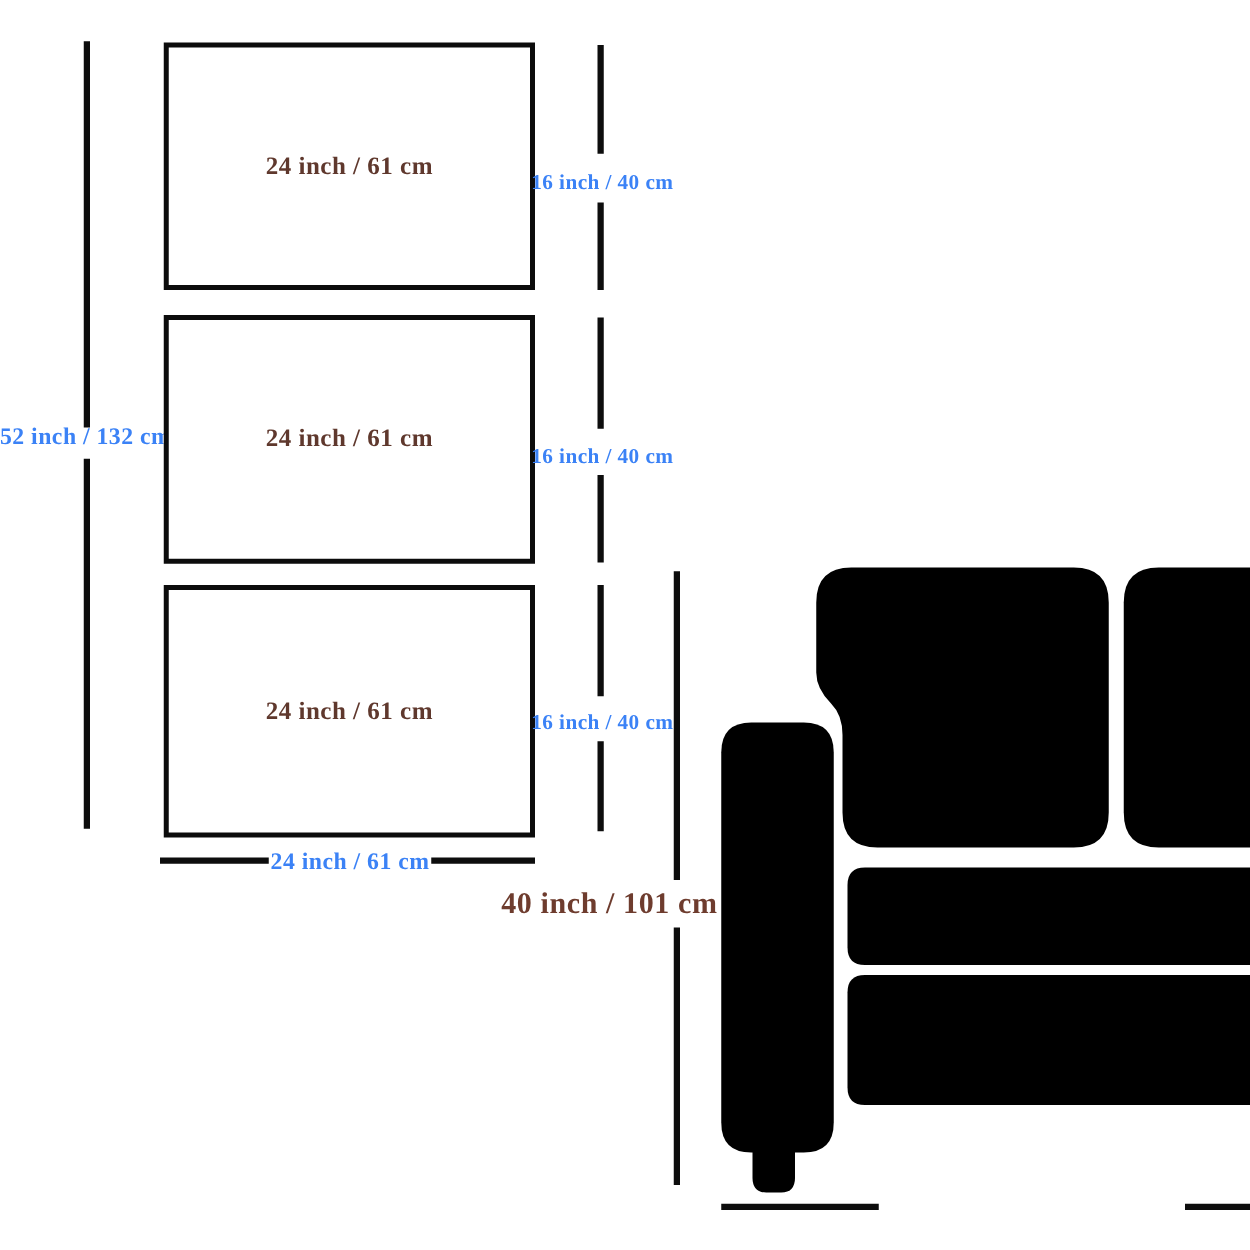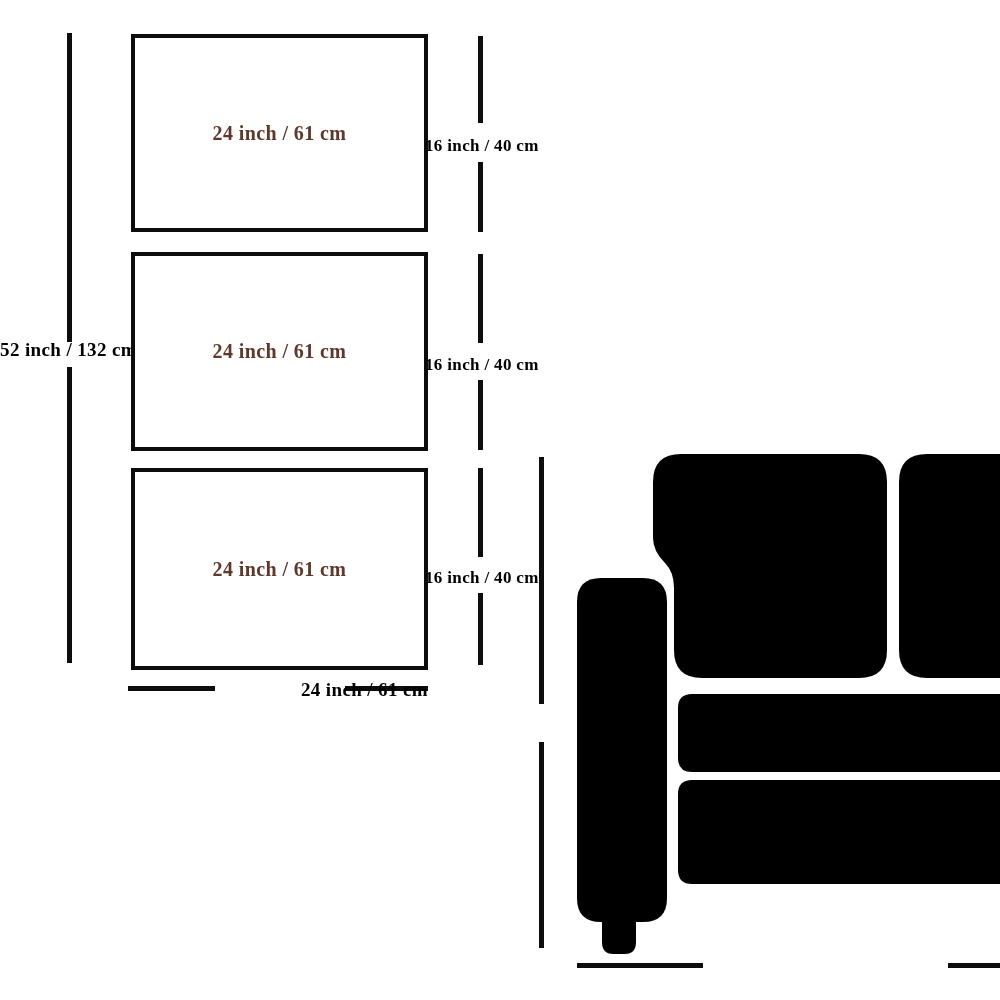--- a/index.html
+++ b/index.html
@@ -29,35 +29,35 @@
     position: absolute;
     box-sizing: border-box;
     border: 4px solid #0c0c0c;
     background: #ffffff;
     display: flex;
     align-items: center;
     justify-content: center;
   }
   .label {
     position: absolute;
-    color: #000000;
+    color: #3b82f6;
     font-weight: bold;
     text-align: center;
     letter-spacing: 0.02em;
     white-space: nowrap;
   }
   .label-frame {
     color: #5f382d;
     font-weight: bold;
     font-size: 20px;
     letter-spacing: 0.02em;
     white-space: nowrap;
   }
   .label-sm { font-size: 17px; }
-  .label-md { font-size: 19px; text-align: right; }
+  .label-md { font-size: 19px; }
   .label-lg { font-size: 24px; color: #6e3c2e; }
   .label-xl { font-size: 27px; color: #753f30; }
   .sofa-svg {
     position: absolute;
     left: 0;
     top: 0;
   }
 </style>
 </head>
 <body>
@@ -106,17 +106,18 @@
 
     <path fill="#000000" d="M 927 454 H 1020 V 678 H 927 Q 899 678 899 650 V 482 Q 899 454 927 454 Z"></path>
 
     <path fill="#000000" d="M 692 694 H 1020 V 772 H 692 Q 678 772 678 758 V 708 Q 678 694 692 694 Z"></path>
 
     <path fill="#000000" d="M 692 780 H 1020 V 884 H 692 Q 678 884 678 870 V 794 Q 678 780 692 780 Z"></path>
   </svg>
 
   <div class="dim-line-v" style="left:539px; top:457px; height:247px;"></div>
   <div class="dim-line-v" style="left:539px; top:742px; height:206px;"></div>
+  <div class="label label-lg" style="left:395px; top:710px; width:185px;">40 inch / 101 cm</div>
 
   <div class="dim-line-h" style="left:577px; top:963px; width:126px;"></div>
   <div class="dim-line-h" style="left:948px; top:963px; width:54px;"></div>
 
 </div>
 
 </body></html>

